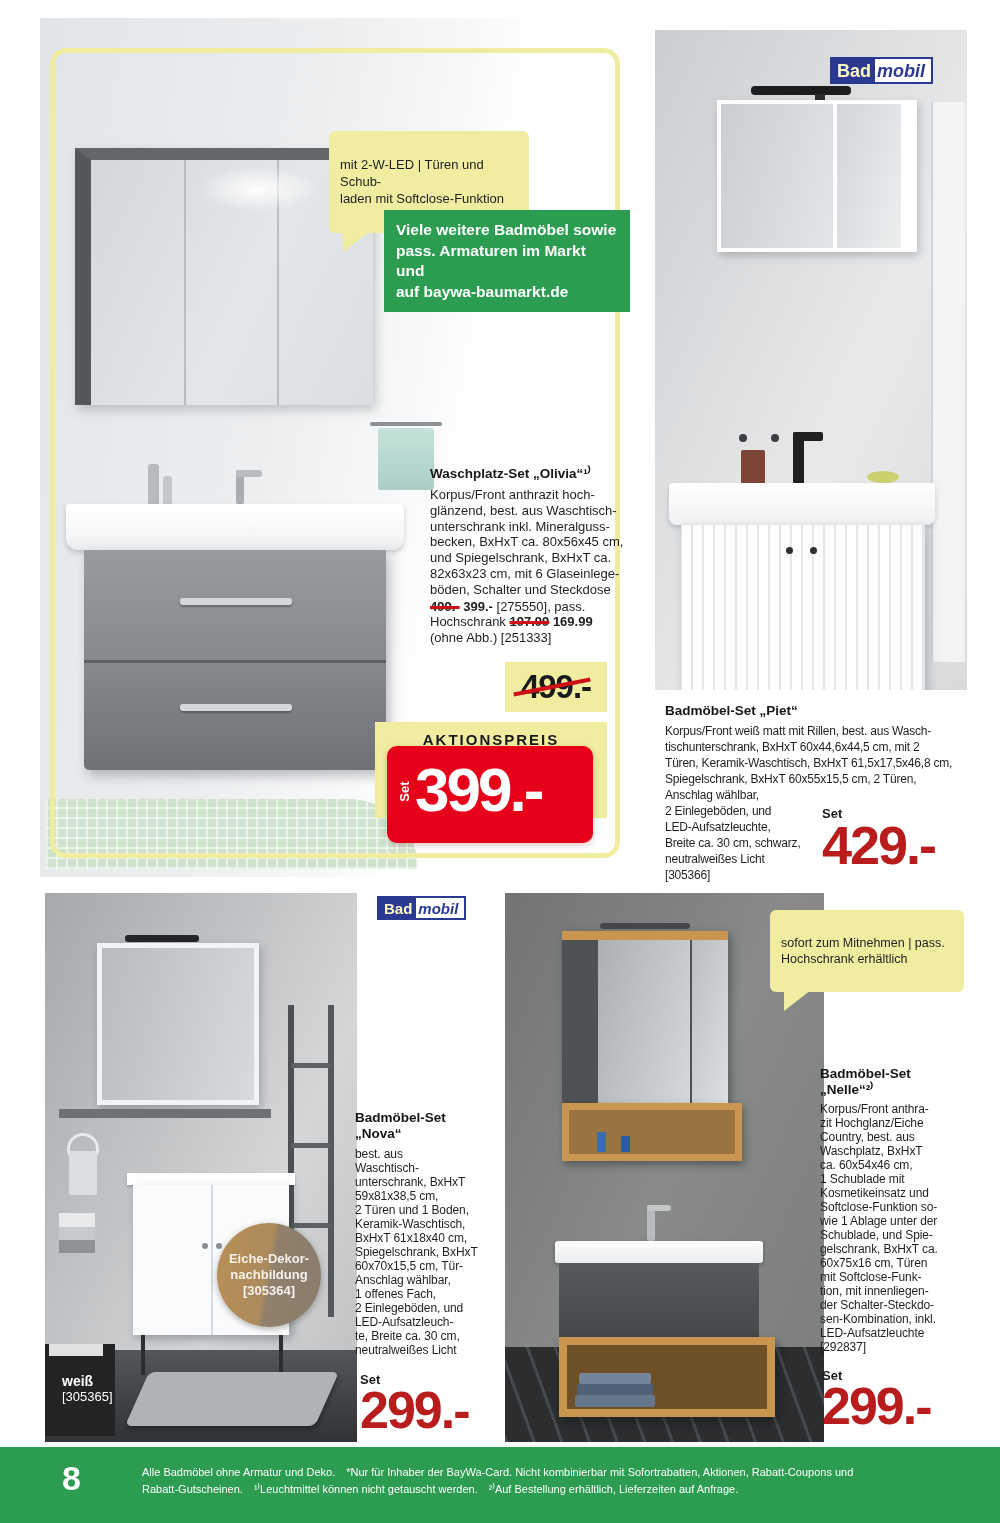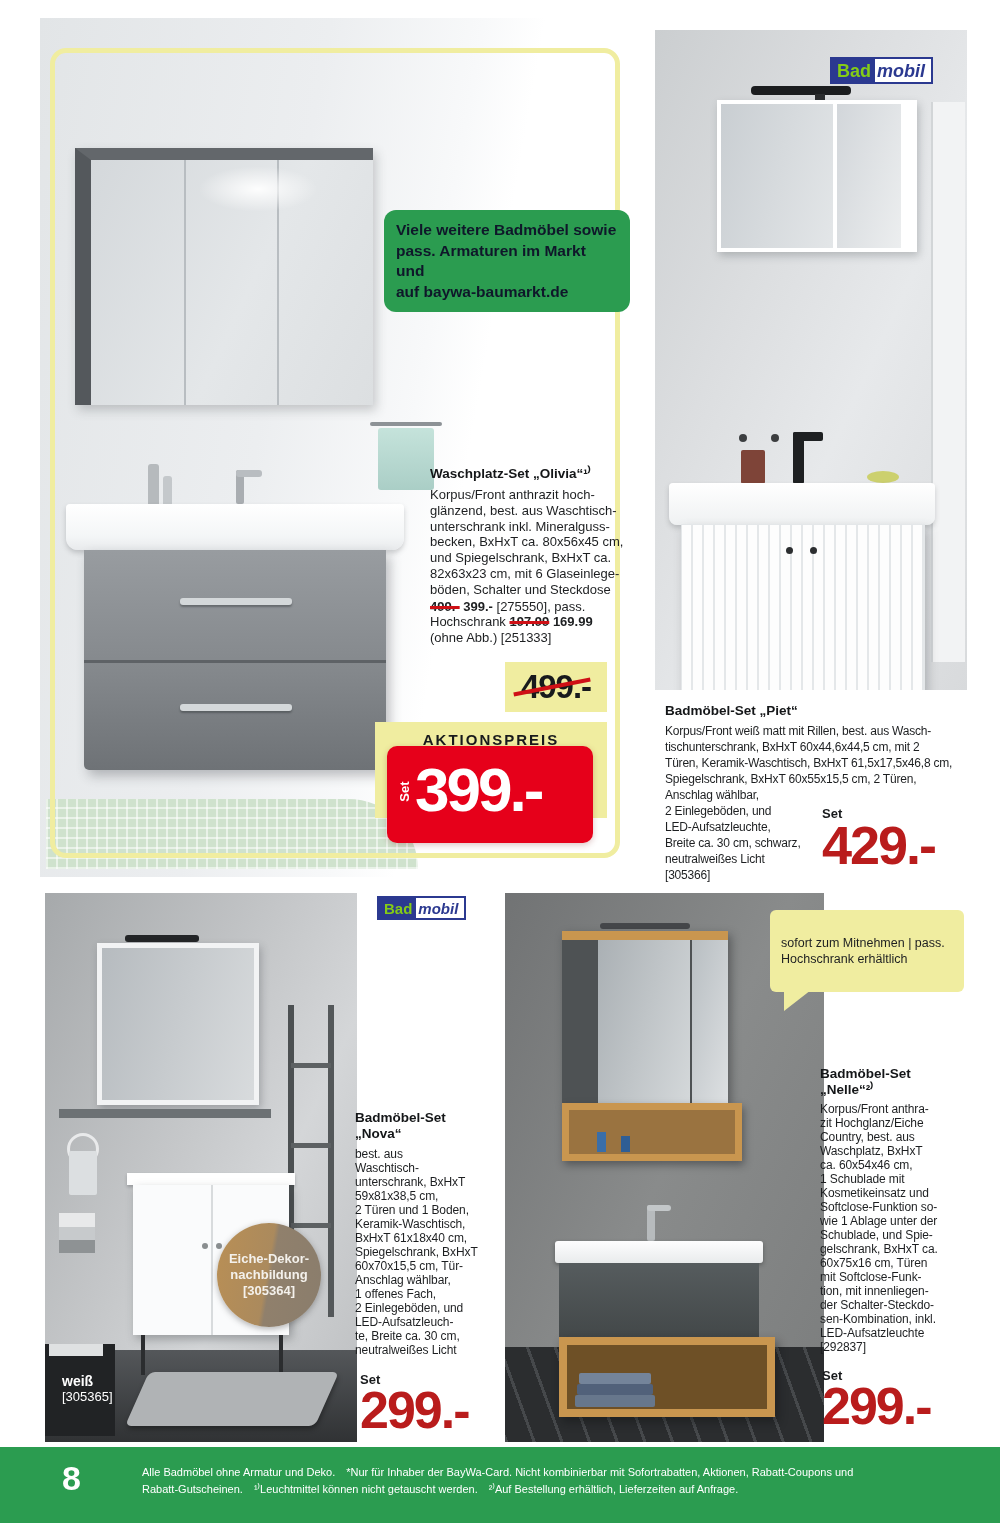--- a/index.html
+++ b/index.html
@@ -7,21 +7,21 @@
   #page{position:relative;width:1000px;height:1523px;background:#ffffff;overflow:hidden;}
   .abs{position:absolute;}
   .pre{white-space:pre-line;}
   .photo{position:absolute;overflow:hidden;padding-left:12px;}
   .b{font-weight:bold;}
   .callout{position:absolute;background:#f0eda0;border-radius:6px;font-size:13px;line-height:1.32;color:#1d1f21;padding:8px 11px;white-space:pre-line;z-index:6;}
   .tail{position:absolute;left:14px;bottom:-19px;width:0;height:0;border-top:21px solid #f0eda0;border-right:27px solid transparent;}
   .bodytext{font-size:13px;line-height:15.8px;}
   .strike-red{text-decoration:line-through;text-decoration-color:#cf1016;text-decoration-thickness:2.5px;}
   .logo{display:inline-flex;align-items:stretch;border:2px solid #2b3990;background:#ffffff;line-height:1;}
-  .logo .bad{background:#2b3990;color:#84cc16;font-weight:bold;padding:3px 4px 2px 5px;}
+  .logo .bad{background:#2b3990;color:#fef9c3;font-weight:bold;padding:3px 4px 2px 5px;}
   .logo .mobil{color:#2b3990;font-weight:bold;font-style:italic;padding:3px 6px 2px 2px;border-radius:6px;}
   .price-big{font-weight:bold;color:#b91c1c;letter-spacing:-2px;line-height:0.92;}
   .set-small{font-weight:bold;font-size:13px;color:#181a1c;}
   .desc-col{font-size:12px;line-height:14px;letter-spacing:-0.1px;}
   .headline{font-weight:bold;font-size:13.5px;line-height:1.18;color:#141618;}
 </style>
 </head>
 <body>
 
 <div id="page">
@@ -48,22 +48,27 @@
       <div class="abs" style="left:0;top:50%;width:100%;height:3px;background:#5e6266;"></div>
       <div class="abs" style="left:96px;top:22%;width:112px;height:7px;background:#d4d8da;border-radius:3px;box-shadow:0 2px 2px rgba(40,44,48,.4);"></div>
       <div class="abs" style="left:96px;top:70%;width:112px;height:7px;background:#d4d8da;border-radius:3px;box-shadow:0 2px 2px rgba(40,44,48,.4);"></div>
     </div>
 
     <div class="abs" style="left:6px;bottom:8px;width:372px;height:70px;border-top-right-radius:70px;background-color:#cfe2cd;background-image:repeating-linear-gradient(0deg,rgba(255,255,255,.55) 0 2px,rgba(0,0,0,0) 2px 10px),repeating-linear-gradient(90deg,rgba(255,255,255,.55) 0 2px,rgba(0,0,0,0) 2px 10px);"></div>
   </div>
 
   <div class="abs" style="left:50px;top:48px;width:560px;height:800px;border:5px solid #f0eda0;border-radius:16px;z-index:4;"></div>
 
-
-  <div class="abs pre" style="left:384px;top:210px;width:222px;background:#2b9c50;color:#0f172a;font-weight:bold;font-size:15.5px;line-height:1.33;padding:10px 12px;border-radius:12px;z-index:6;">Viele weitere Badmöbel sowie
+  <div class="callout" style="left:329px;top:131px;width:178px;">
+    <span>mit 2-W-LED | Türen und Schub-
+laden mit Softclose-Funktion</span>
+    <div class="tail"></div>
+  </div>
+
+  <div class="abs pre" style="left:384px;top:210px;width:222px;background:#2b9c50;color:#ffffff;font-weight:bold;font-size:15.5px;line-height:1.33;padding:10px 12px;border-radius:0;z-index:6;">Viele weitere Badmöbel sowie
 pass. Armaturen im Markt und
 auf baywa-baumarkt.de</div>
 
   <div class="abs" style="left:430px;top:466px;width:214px;z-index:5;">
     <div class="headline" style="margin-bottom:5px;">Waschplatz-Set „Olivia“¹⁾</div>
     <div class="bodytext pre">Korpus/Front anthrazit hoch-
 glänzend, best. aus Waschtisch-
 unterschrank inkl. Mineralguss-
 becken, BxHxT ca. 80x56x45 cm,
 und Spiegelschrank, BxHxT ca.

